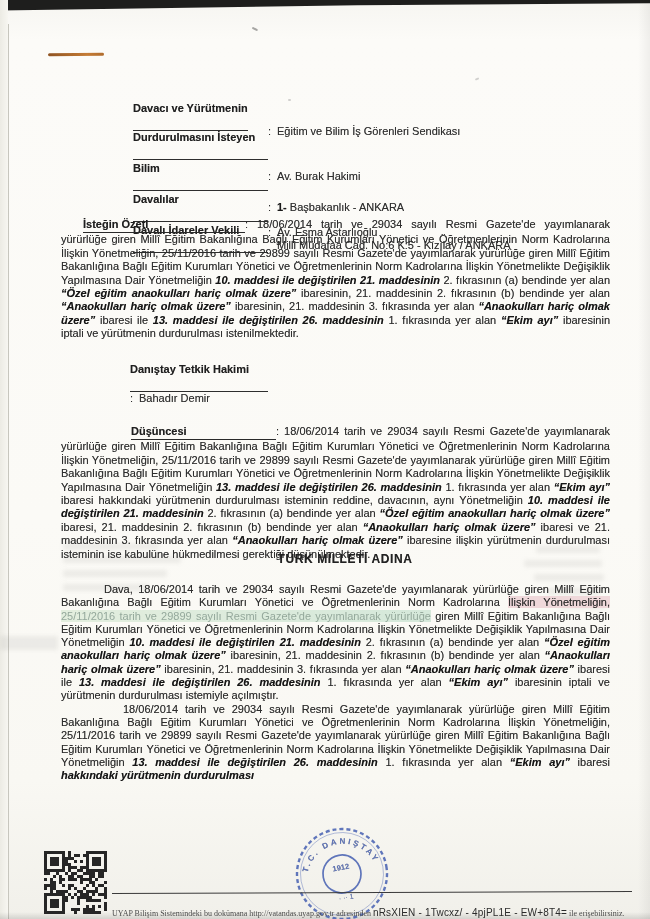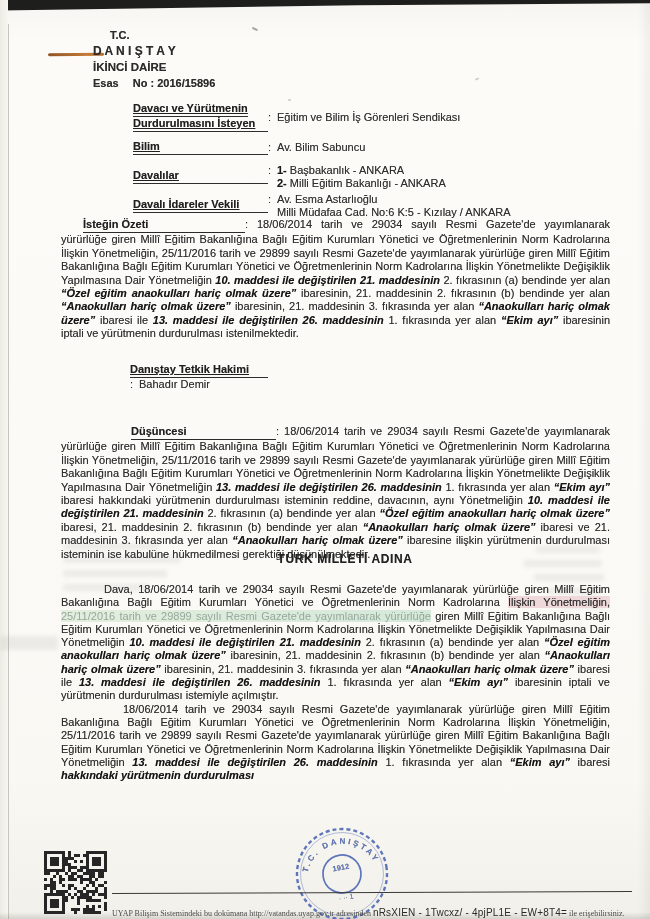--- a/index.html
+++ b/index.html
@@ -27,21 +27,21 @@
   .hdr{position:absolute;top:27px;left:93px;font-weight:700;color:#2b2b2b;line-height:16px;}
   .hdr .tc{padding-left:17px;font-size:11px;}
   .hdr .court{font-size:12px;}
   .hdr .chamber{font-size:11.5px;}
   .hdr .esas{font-size:11px;}
   .hdr .esas .gap{display:inline-block;width:14px;}
   
   .fields{position:absolute;top:102px;left:133px;width:480px;font-size:11px;line-height:13px;}
   .frow{display:flex;align-items:center;margin-bottom:2px;min-height:27px;}
   .flabel{width:135px;flex:none;font-weight:700;color:#1f1f1f;}
-  .uline{display:block;border-bottom:1.5px solid #2e2e2e;padding-bottom:1px;text-decoration:underline;}
+  .uline{display:block;border-bottom:1.5px solid #2e2e2e;padding-bottom:15px;}
   .uline.fit{display:inline-block;}
   .fvalue{flex:1;color:#2f2f2f;}
   .vline{position:relative;padding-left:9px;}
   .vline .colon{position:absolute;left:0;top:0;}
   .vline2{padding-left:9px;}
   .numb{font-weight:700;color:#1a1a1a;}
   
   .pblock{position:absolute;left:61px;width:549px;font-size:11px;line-height:13.4px;
     text-align:justify;color:#2d2d2d;}
   #ozeti{top:207px;}
@@ -94,55 +94,45 @@
   <div class="ghost" style="left:63px;top:584px;width:86px;height:7px;"></div>
   <div class="ghost" style="left:536px;top:546px;width:64px;height:7px;"></div>
   <div class="ghost" style="left:524px;top:560px;width:78px;height:7px;"></div>
   <div class="ghost" style="left:534px;top:574px;width:70px;height:7px;"></div>
   <div class="ghost" style="left:548px;top:588px;width:52px;height:7px;"></div>
   <div class="ghost" style="left:560px;top:602px;width:46px;height:7px;"></div>
   <div class="ghost" style="left:0px;top:636px;width:58px;height:14px;"></div>
 
   <div class="accent-line"></div>
 
-  <div class="hdr">
-    <div class="tc">T.C.</div>
-    <div class="court">D A N I Ş T A Y</div>
-    <div class="chamber">İKİNCİ DAİRE</div>
-    <div class="esas">
-      <span>Esas</span><span class="gap"></span><span>No :</span>
-      <span>2016/15896</span>
-    </div>
-  </div>
 
   <div class="fields">
     <div class="frow">
       <div class="flabel">
         <span class="uline fit">Davacı ve Yürütmenin</span>
         <span class="uline">Durdurulmasını İsteyen</span>
       </div>
       <div class="fvalue">
         <div class="vline"><span class="colon">:</span><span>Eğitim ve Bilim İş Görenleri Sendikası</span></div>
       </div>
     </div>
     <div class="frow">
       <div class="flabel">
         <span class="uline">Bilim</span>
       </div>
       <div class="fvalue">
-        <div class="vline"><span class="colon">:</span><span>Av. Bilim Sabuncu</span></div>
+        <div class="vline"><span class="colon">:</span><span>Av. Burak Hakimi</span></div>
       </div>
     </div>
     <div class="frow">
       <div class="flabel">
         <span class="uline">Davalılar</span>
       </div>
       <div class="fvalue">
         <div class="vline"><span class="colon">:</span><span class="numb">1-</span> <span>Başbakanlık - ANKARA</span></div>
-        <div class="vline2"><span class="numb">2-</span> <span>Milli Eğitim Bakanlığı - ANKARA</span></div>
       </div>
     </div>
     <div class="frow">
       <div class="flabel">
         <span class="uline">Davalı İdareler Vekili</span>
       </div>
       <div class="fvalue">
         <div class="vline"><span class="colon">:</span><span>Av. Esma Astarlıoğlu</span></div>
         <div class="vline2">Milli Müdafaa Cad. No:6 K:5 - Kızılay / ANKARA</div>
       </div>

